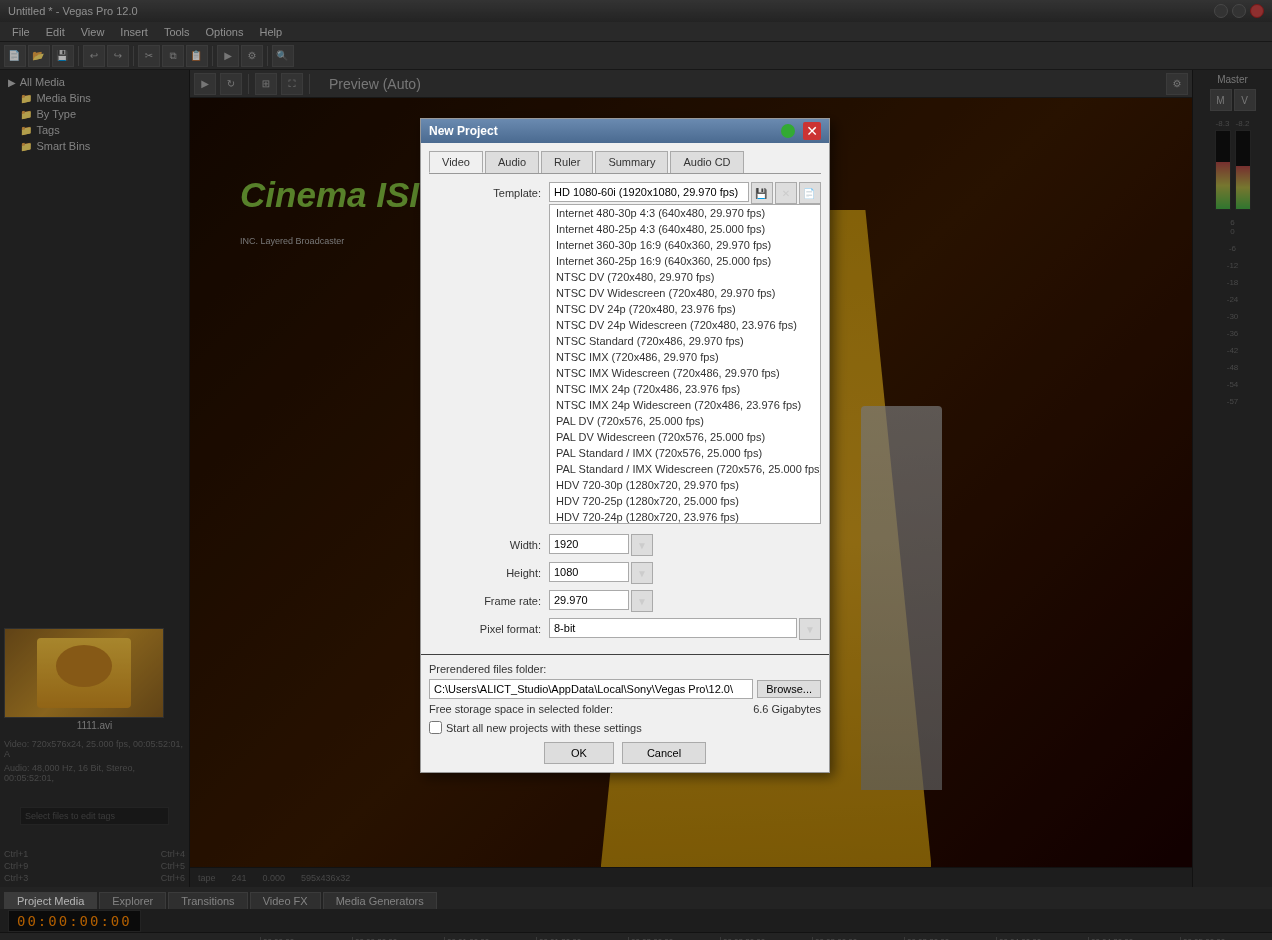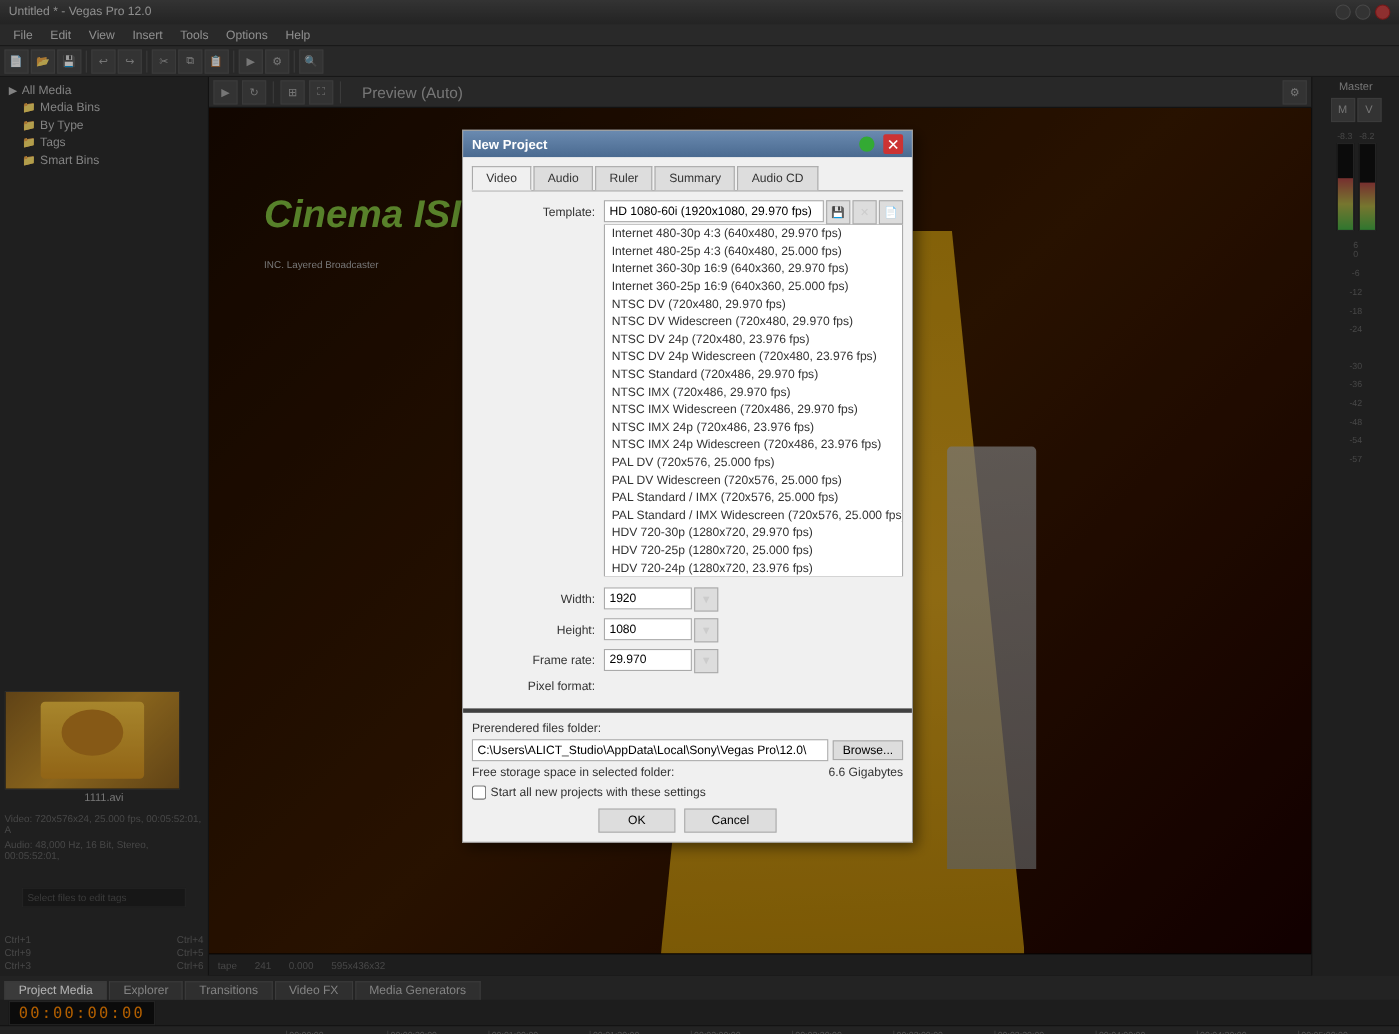--- a/index.html
+++ b/index.html
@@ -59,21 +59,21 @@
     .dialog-tab.active { background: #f0f0f0; border-bottom: 1px solid #f0f0f0; }
     .form-row { display: flex; align-items: center; margin-bottom: 6px; }
     .form-label { width: 120px; font-size: 11px; color: #333; text-align: right; padding-right: 8px; }
     .form-control { flex: 1; }
     input.form-input { width: 100%; height: 20px; font-size: 11px; background: #fff; border: 1px solid #aaa; padding: 0 4px; }
     .icon-btn { width: 22px; height: 22px; background: #ddd; border: 1px solid #aaa; cursor: pointer; display: flex; align-items: center; justify-content: center; font-size: 10px; }
     .form-control-group { display: flex; gap: 2px; }
     .dropdown-list { width: 100%; background: #fff; border: 1px solid #aaa; max-height: 320px; overflow-y: auto; position: absolute; z-index: 200; }
     .dropdown-item { padding: 2px 6px; font-size: 11px; color: #333; cursor: pointer; white-space: nowrap; }
     .template-area { position: relative; }
-    #dialog-footer { padding: 8px; background: #f0f0f0; border-top: 4px solid #404040; }
+    #dialog-footer { padding: 8px; background: #f0f0f0; border-top: 1px solid #404040; }
     .folder-row { display: flex; align-items: center; gap: 4px; margin-bottom: 4px; }
     .folder-input { flex: 1; height: 20px; font-size: 11px; background: #fff; border: 1px solid #aaa; padding: 0 4px; }
     .browse-btn { padding: 2px 8px; background: #ddd; border: 1px solid #aaa; cursor: pointer; font-size: 11px; }
     .storage-row { display: flex; justify-content: space-between; font-size: 11px; color: #333; margin-bottom: 6px; }
     .checkbox-row { display: flex; align-items: center; gap: 4px; font-size: 11px; color: #333; margin-bottom: 8px; }
     .dialog-buttons { display: flex; justify-content: center; gap: 8px; }
     .dlg-btn { padding: 4px 24px; background: #ddd; border: 1px solid #aaa; cursor: pointer; font-size: 11px; min-width: 70px; }
 
     
     .video-stage { width: 100%; height: 100%; background: #000; position: relative; overflow: hidden; display: flex; align-items: center; justify-content: center; }
@@ -241,21 +241,21 @@
         </div>
       </div>
     </div>
     <div style="margin-top:8px;font-size:8px;color:#666;text-align:center;">
       <div>6</div>
       <div>0</div>
       <div style="margin-top:8px;">-6</div>
       <div style="margin-top:8px;">-12</div>
       <div style="margin-top:8px;">-18</div>
       <div style="margin-top:8px;">-24</div>
-      <div style="margin-top:24px;">-30</div>
+      <div style="margin-top:8px;">-30</div>
       <div style="margin-top:8px;">-36</div>
       <div style="margin-top:8px;">-42</div>
       <div style="margin-top:8px;">-48</div>
       <div style="margin-top:8px;">-54</div>
       <div style="margin-top:8px;">-57</div>
     </div>
   </div>
 </div>
 
 <div id="timeline-section" style="height:280px;background:#2a2a2a;display:flex;flex-direction:column;">
@@ -365,20 +365,24 @@
         </div>
         <div class="form-row">
           <span class="form-label">Frame rate:</span>
           <div class="form-control-group form-control">
             <input type="text" class="form-input" style="width: 80px;" value="29.970">
             <div class="icon-btn">▼</div>
           </div>
         </div>
         <div class="form-row">
           <span class="form-label">Pixel format:</span>
+          <div class="form-control-group form-control">
+            <input type="text" class="form-input" style="flex: 1 1 0%;" value="8-bit">
+            <div class="icon-btn">▼</div>
+          </div>
         </div>
       </div>
     </div>
 
     <div id="dialog-footer">
       <div style="font-size:11px;color:#333;margin-bottom:4px;">Prerendered files folder:</div>
       <div class="folder-row">
         <input type="text" class="folder-input" value="C:\Users\ALICT_Studio\AppData\Local\Sony\Vegas Pro\12.0\" style="">
         <button class="browse-btn">Browse...</button>
       </div>

